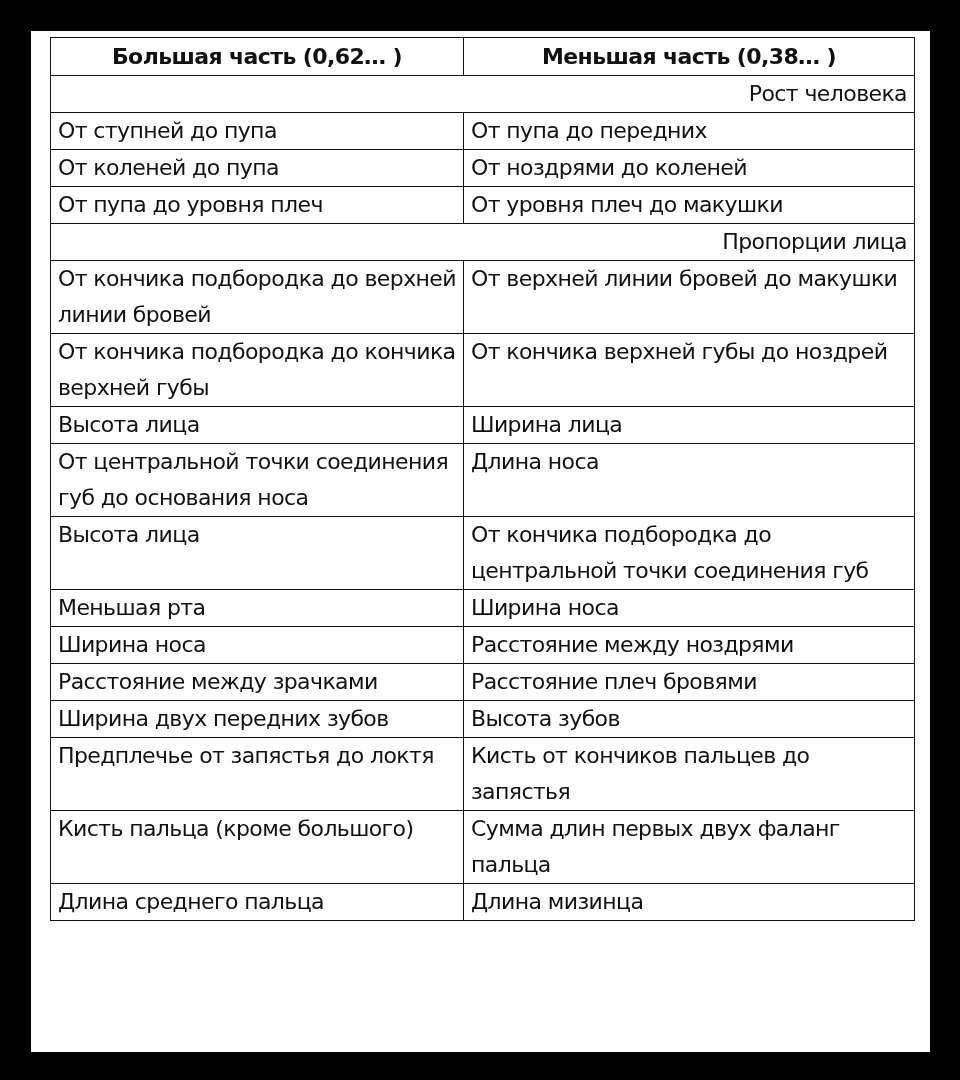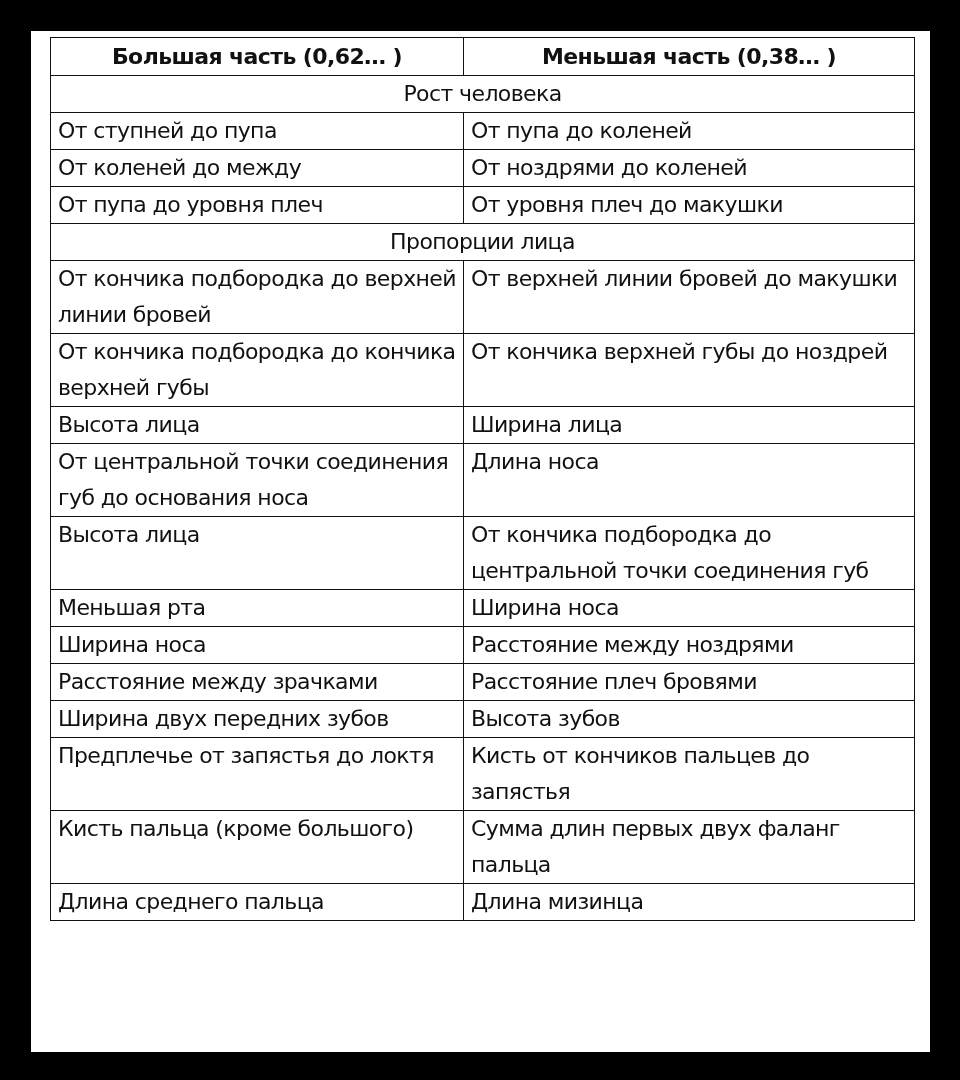--- a/index.html
+++ b/index.html
@@ -36,21 +36,21 @@
       vertical-align: top;
       line-height: 36px;
       height: 36px;
     }
     table.golden tr.head td {
       font-weight: bold;
       line-height: 37px;
       text-align: center;
     }
     table.golden tr.section td {
-      text-align: center;
+      text-align: right;
     }
     col.c1 { width: 413px; }
     col.c2 { width: 451px; }
   </style>
 </head>
 <body>
 
 <div class="page">
   <table class="golden">
     <colgroup>
@@ -61,24 +61,24 @@
       <tr class="head">
         <td>Большая часть (0,62… )</td>
         <td>Меньшая часть (0,38… )</td>
       </tr>
 
       <tr class="section">
         <td colspan="2">Рост человека</td>
       </tr>
       <tr>
         <td>От ступней до пупа</td>
-        <td>От пупа до коленей</td>
+        <td>От пупа до передних</td>
       </tr>
       <tr>
-        <td>От коленей до между</td>
+        <td>От коленей до пупа</td>
         <td>От ноздрями до коленей</td>
       </tr>
       <tr>
         <td>От пупа до уровня плеч</td>
         <td>От уровня плеч до макушки</td>
       </tr>
 
       <tr class="section">
         <td colspan="2">Пропорции лица</td>
       </tr>

